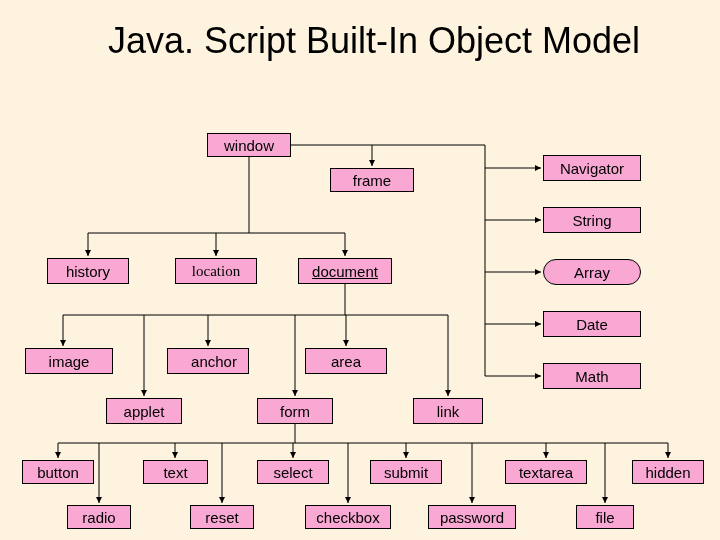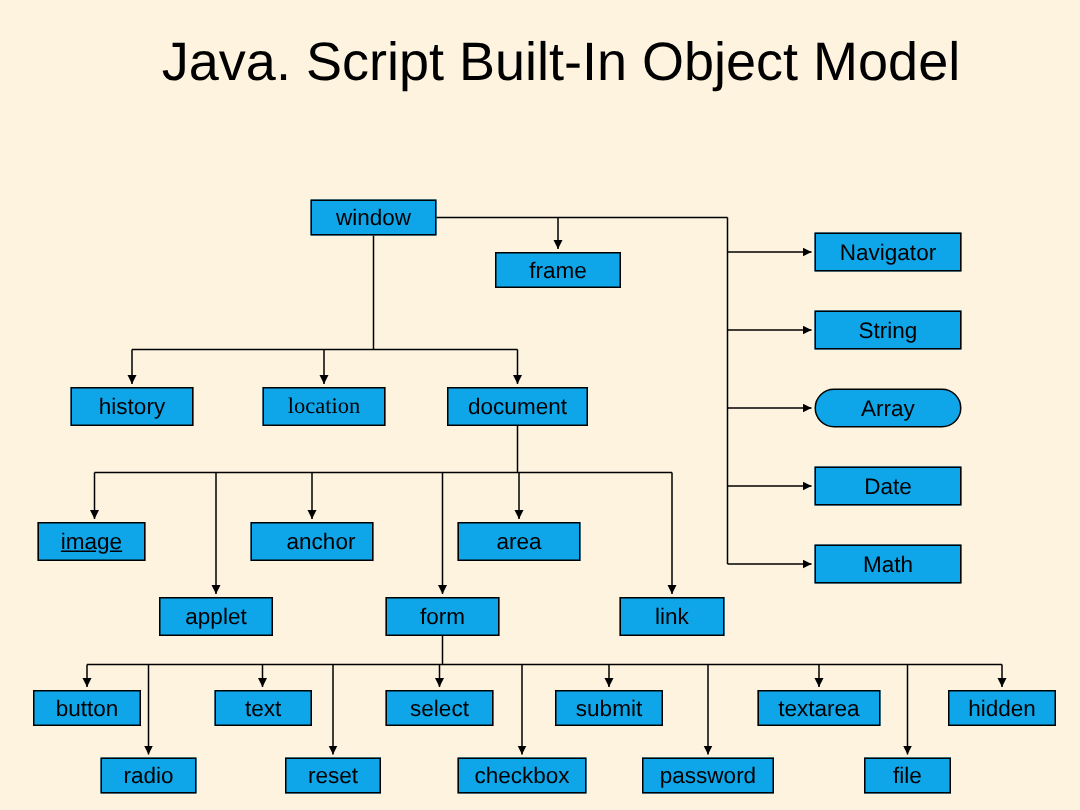--- a/index.html
+++ b/index.html
@@ -18,21 +18,21 @@
     width: 720px;
     text-align: center;
     font-size: 36px;
     font-weight: 400;
     margin: 14px;
     line-height: 1.15;
   }
   .box {
     position: absolute;
     border: 1px solid #000;
-    background: #0ea5e9;
+    background: #f9a8d4;
     font-size: 15px;
     display: flex;
     align-items: center;
     justify-content: center;
     box-sizing: border-box;
     padding: 0 4px;
   }
   svg.wires {
     position: absolute;
     left: 0;
@@ -55,23 +55,23 @@
 <div class="box" style="left:330px; top:168px; width:84px; height:24px;">frame</div>
 
 <div class="box" style="left:543px; top:155px; width:98px; height:26px;">Navigator</div>
 <div class="box" style="left:543px; top:207px; width:98px; height:26px;">String</div>
 <div class="box" style="left:543px; top:259px; width:98px; height:26px;border-radius:13px;">Array</div>
 <div class="box" style="left:543px; top:311px; width:98px; height:26px;">Date</div>
 <div class="box" style="left:543px; top:363px; width:98px; height:26px;">Math</div>
 
 <div class="box" style="left:47px;  top:258px; width:82px; height:26px;">history</div>
 <div class="box" style="left:175px; top:258px; width:82px; height:26px;font-family:Liberation Serif, serif;">location</div>
-<div class="box" style="left:298px; top:258px; width:94px; height:26px;">document</div>
+<div class="box" style="left:298px; top:258px; width:94px; height:26px;text-decoration:underline;">document</div>
 
-<div class="box" style="left:25px;  top:348px; width:72px; height:26px;text-decoration:underline;">image</div>
+<div class="box" style="left:25px;  top:348px; width:88px; height:26px;">image</div>
 <div class="box" style="left:167px; top:348px; width:82px; height:26px;padding-left:16px;">anchor</div>
 <div class="box" style="left:305px; top:348px; width:82px; height:26px;">area</div>
 
 <div class="box" style="left:106px; top:398px; width:76px; height:26px;">applet</div>
 <div class="box" style="left:257px; top:398px; width:76px; height:26px;">form</div>
 <div class="box" style="left:413px; top:398px; width:70px; height:26px;">link</div>
 
 <div class="box" style="left:22px;  top:460px; width:72px; height:24px;">button</div>
 <div class="box" style="left:143px; top:460px; width:65px; height:24px;">text</div>
 <div class="box" style="left:257px; top:460px; width:72px; height:24px;">select</div>

